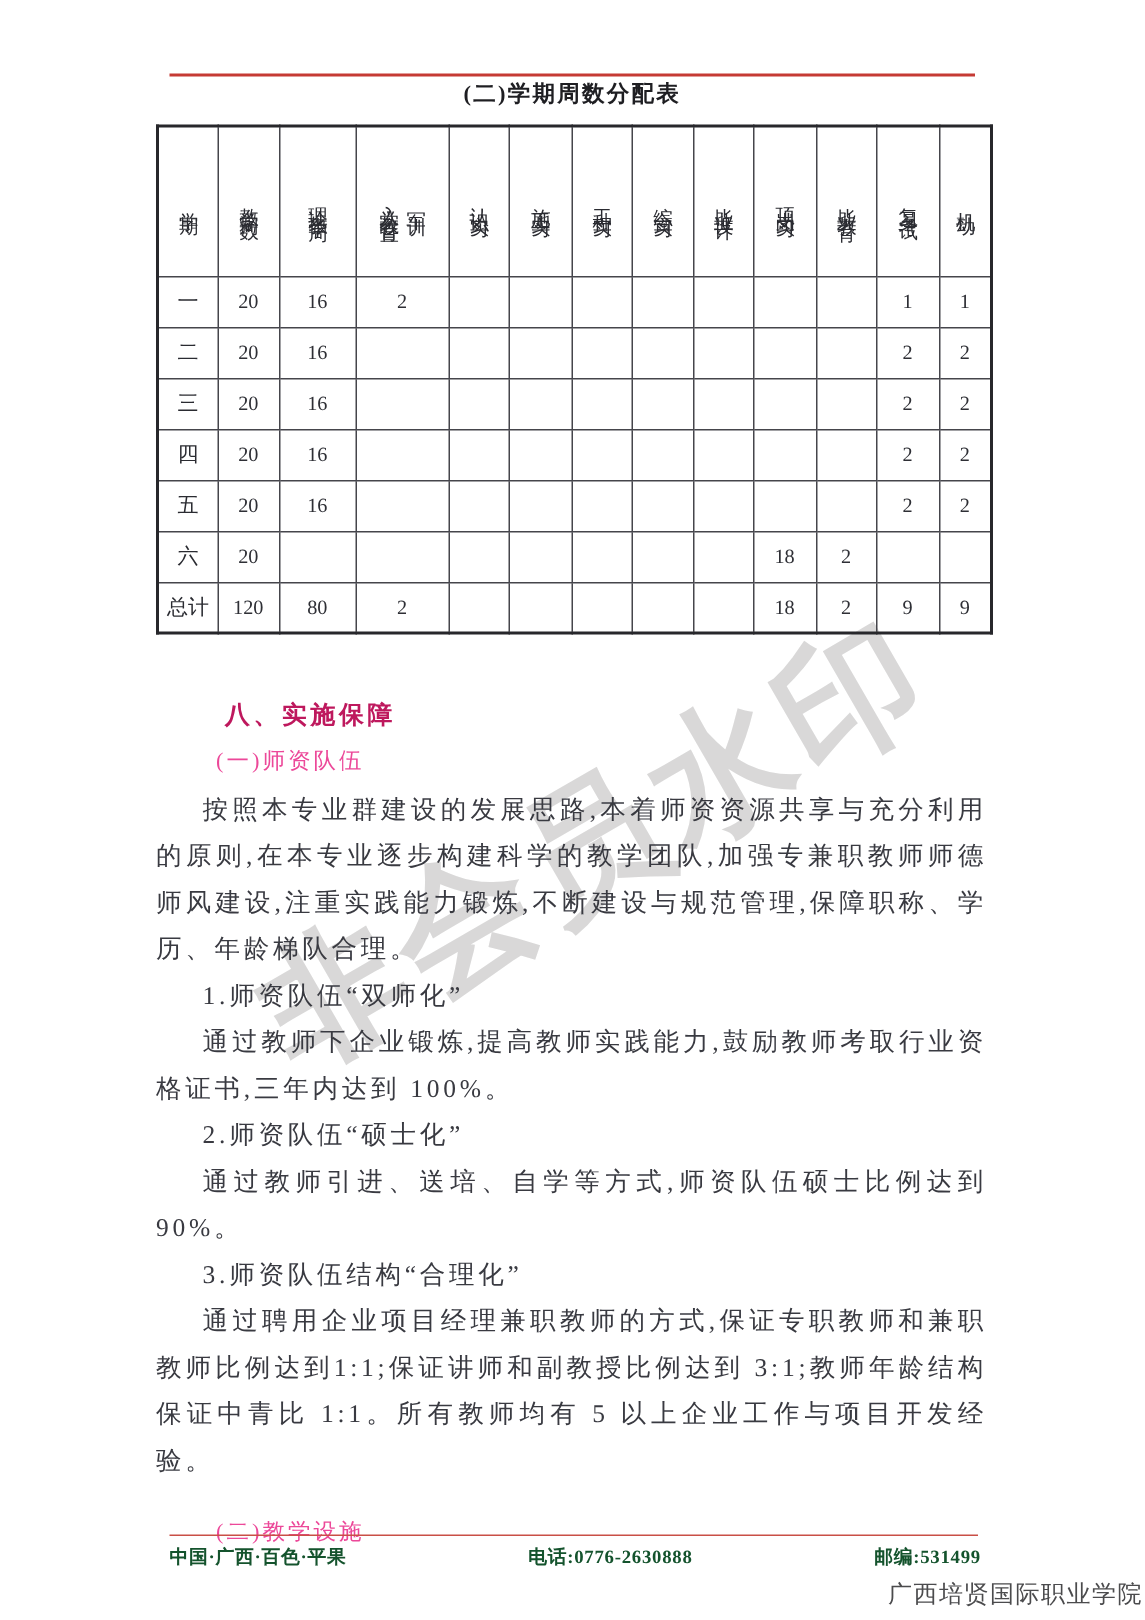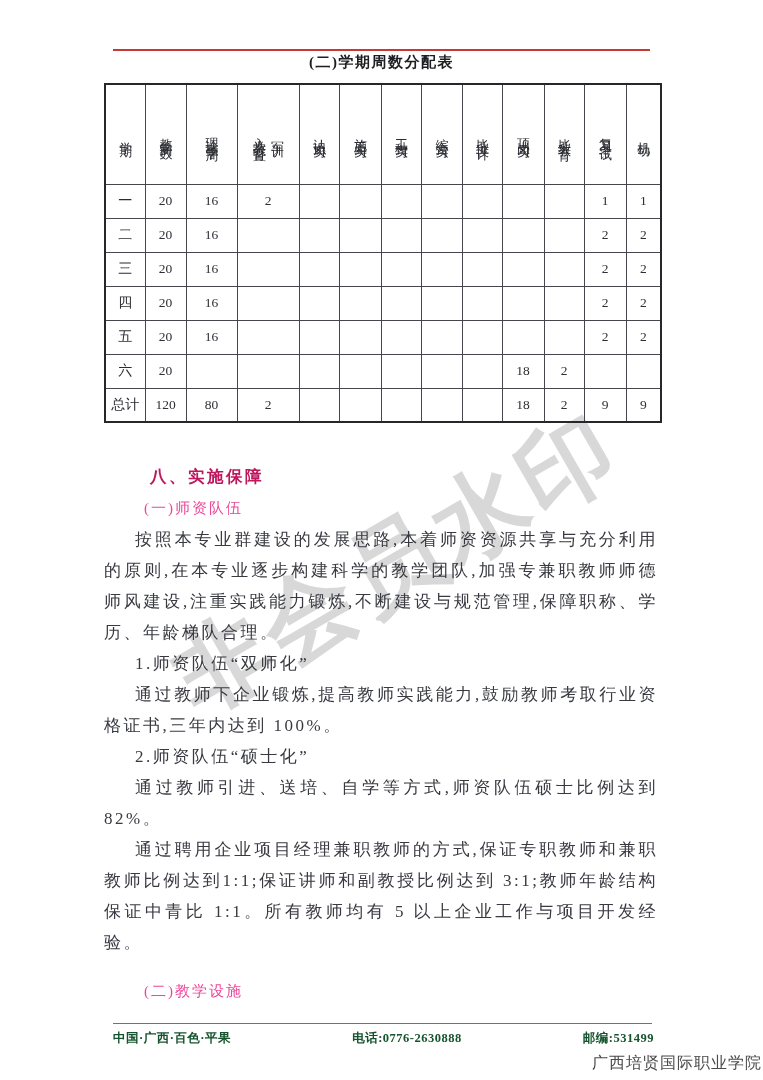--- a/index.html
+++ b/index.html
@@ -237,21 +237,22 @@
     </table>
   </div>
 
   <div class="layer content">
     <p class="h-main">八、实施保障</p>
     <p class="h-sub">(一)师资队伍</p>
     <p class="para">按照本专业群建设的发展思路,本着师资资源共享与充分利用的原则,在本专业逐步构建科学的教学团队,加强专兼职教师师德师风建设,注重实践能力锻炼,不断建设与规范管理,保障职称、学历、年龄梯队合理。</p>
     <p class="para">1.师资队伍“双师化”</p>
     <p class="para">通过教师下企业锻炼,提高教师实践能力,鼓励教师考取行业资格证书,三年内达到 100%。</p>
     <p class="para">2.师资队伍“硕士化”</p>
-    <p class="para">通过教师引进、送培、自学等方式,师资队伍硕士比例达到 82%。</p>
+    <p class="para">通过教师引进、送培、自学等方式,师资队伍硕士比例达到 90%。</p>
+    <p class="para">3.师资队伍结构“合理化”</p>
     <p class="para">通过聘用企业项目经理兼职教师的方式,保证专职教师和兼职教师比例达到1:1;保证讲师和副教授比例达到 3:1;教师年龄结构保证中青比 1:1。所有教师均有 5 以上企业工作与项目开发经验。</p>
     <p class="h-sub h-sub2">(二)教学设施</p>
   </div>
 
   <div class="layer rule-bottom"></div>
 
   <div class="layer footer-row">
     <span>中国·广西·百色·平果</span>
     <span>电话:0776-2630888</span>
     <span>邮编:531499</span>

